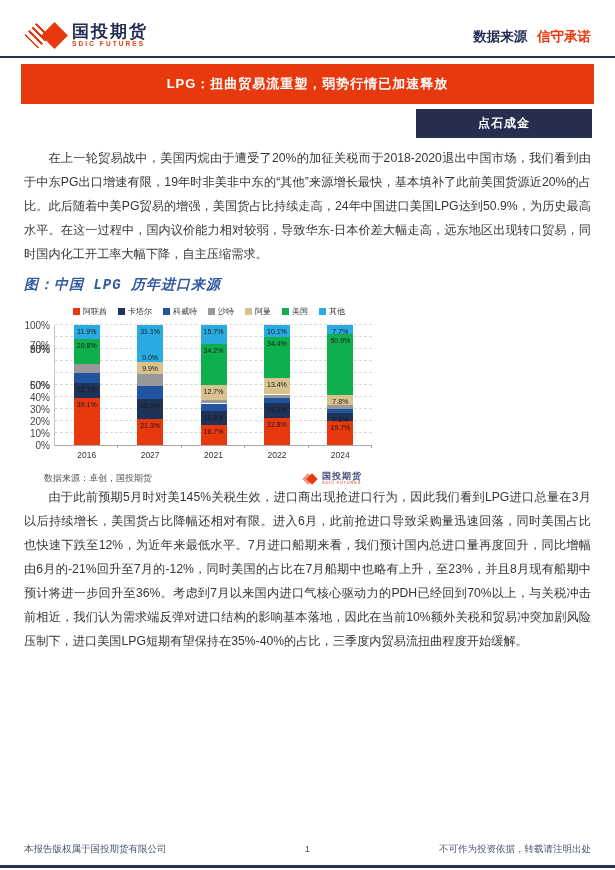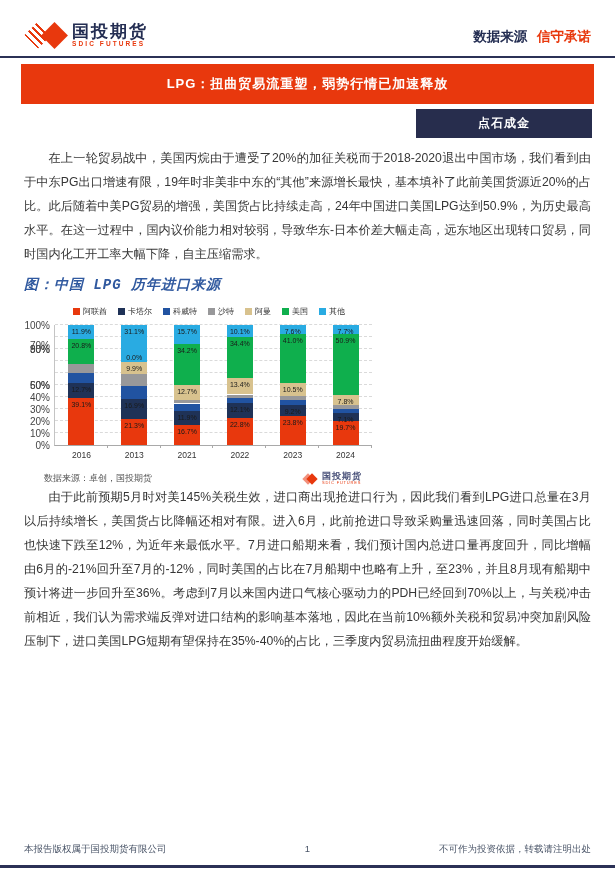--- a/index.html
+++ b/index.html
@@ -174,21 +174,21 @@
                 <div class="seg" style="bottom: 25.56px; height: 20.28px; background: rgb(31, 50, 87);"></div>
                 <span class="seg-label" style="bottom: 35.84px;">16.9%</span>
                 <div class="seg" style="bottom: 45.84px; height: 12.96px; background: rgb(33, 83, 161);"></div>
                 <div class="seg" style="bottom: 58.8px; height: 12px; background: rgb(152, 152, 154);"></div>
                 <div class="seg" style="bottom: 70.8px; height: 11.88px; background: rgb(216, 194, 142);"></div>
                 <span class="seg-label" style="bottom: 72.68px;">9.9%</span>
                 <span class="seg-label" style="bottom: 83.68px;">0.0%</span>
                 <div class="seg" style="bottom: 82.68px; height: 37.32px; background: rgb(41, 171, 226);"></div>
                 <span class="seg-label" style="bottom: 110px;">31.1%</span>
               </div>
-              <span class="xlabel">2013</span>
+              <span class="xlabel">2027</span>
               <div class="coltick"></div>
             </div>
             <div class="bar-col">
               <div class="bar">
                 <div class="seg" style="bottom: 0px; height: 20.04px; background: rgb(232, 56, 13);"></div>
                 <span class="seg-label" style="bottom: 10.04px;">16.7%</span>
                 <div class="seg" style="bottom: 20.04px; height: 14.28px; background: rgb(31, 50, 87);"></div>
                 <span class="seg-label" style="bottom: 24.32px;">11.9%</span>
                 <div class="seg" style="bottom: 34.32px; height: 7.2px; background: rgb(33, 83, 161);"></div>
                 <div class="seg" style="bottom: 41.52px; height: 3.36px; background: rgb(152, 152, 154);"></div>
@@ -211,38 +211,20 @@
                 <div class="seg" style="bottom: 41.88px; height: 4.8px; background: rgb(33, 83, 161);"></div>
                 <div class="seg" style="bottom: 46.68px; height: 3.84px; background: rgb(152, 152, 154);"></div>
                 <div class="seg" style="bottom: 50.52px; height: 16.08px; background: rgb(216, 194, 142);"></div>
                 <span class="seg-label" style="bottom: 56.6px;">13.4%</span>
                 <div class="seg" style="bottom: 66.6px; height: 41.28px; background: rgb(15, 175, 77);"></div>
                 <span class="seg-label" style="bottom: 97.88px;">34.4%</span>
                 <div class="seg" style="bottom: 107.88px; height: 12.12px; background: rgb(41, 171, 226);"></div>
                 <span class="seg-label" style="bottom: 110px;">10.1%</span>
               </div>
               <span class="xlabel">2022</span>
-              <div class="coltick"></div>
-            </div>
-            <div class="bar-col">
-              <div class="bar">
-                <div class="seg" style="bottom: 0px; height: 28.56px; background: rgb(232, 56, 13);"></div>
-                <span class="seg-label" style="bottom: 18.56px;">23.8%</span>
-                <div class="seg" style="bottom: 28.56px; height: 11.04px; background: rgb(31, 50, 87);"></div>
-                <span class="seg-label" style="bottom: 29.6px;">9.2%</span>
-                <div class="seg" style="bottom: 39.6px; height: 5.4px; background: rgb(33, 83, 161);"></div>
-                <div class="seg" style="bottom: 45px; height: 4.08px; background: rgb(152, 152, 154);"></div>
-                <div class="seg" style="bottom: 49.08px; height: 12.6px; background: rgb(216, 194, 142);"></div>
-                <span class="seg-label" style="bottom: 51.68px;">10.5%</span>
-                <div class="seg" style="bottom: 61.68px; height: 49.2px; background: rgb(15, 175, 77);"></div>
-                <span class="seg-label" style="bottom: 100.88px;">41.0%</span>
-                <div class="seg" style="bottom: 110.88px; height: 9.12px; background: rgb(41, 171, 226);"></div>
-                <span class="seg-label" style="bottom: 110px;">7.6%</span>
-              </div>
-              <span class="xlabel">2023</span>
               <div class="coltick"></div>
             </div>
             <div class="bar-col">
               <div class="bar">
                 <div class="seg" style="bottom: 0px; height: 23.64px; background: rgb(232, 56, 13);"></div>
                 <span class="seg-label" style="bottom: 13.64px;">19.7%</span>
                 <div class="seg" style="bottom: 23.64px; height: 8.52px; background: rgb(31, 50, 87);"></div>
                 <span class="seg-label" style="bottom: 22.16px;">7.1%</span>
                 <div class="seg" style="bottom: 32.16px; height: 4.2px; background: rgb(33, 83, 161);"></div>
                 <div class="seg" style="bottom: 36.36px; height: 3.96px; background: rgb(152, 152, 154);"></div>

